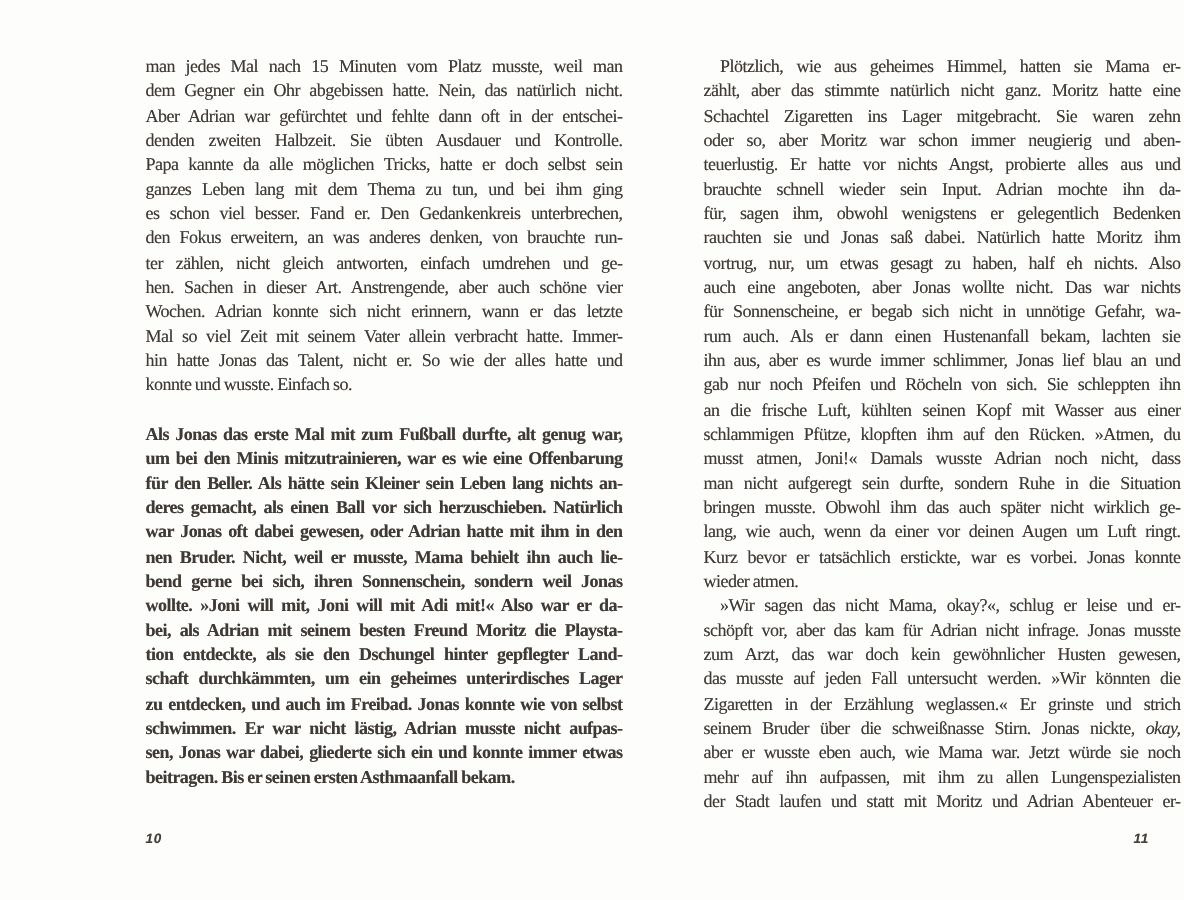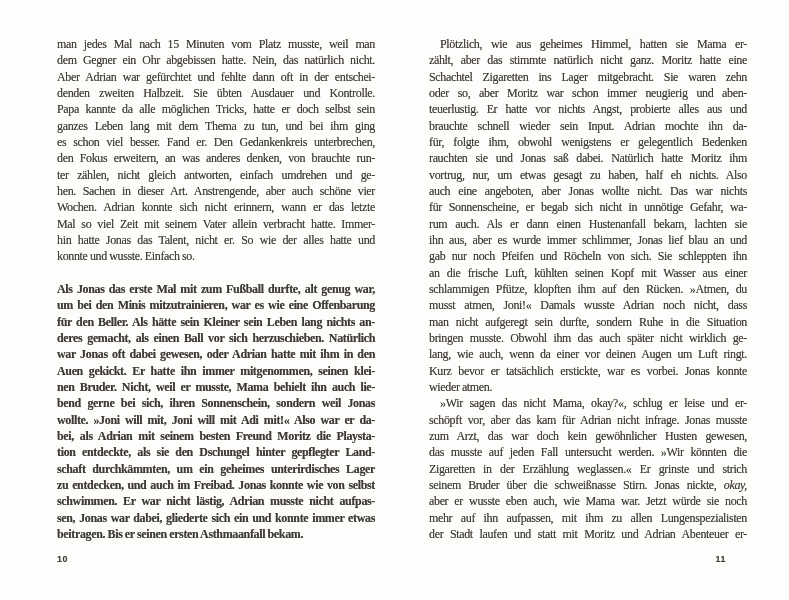--- a/index.html
+++ b/index.html
@@ -10,20 +10,21 @@
     overflow: hidden;
     background: #fdfdfc;
   }
   .spread {
     position: relative;
     width: 626px;
     height: 600px;
     background: var(--paper, #fdfdfc);
     font-family: "Liberation Serif", "DejaVu Serif", serif;
     color: var(--ink, #3f3a35);
+    margin-left: 40px;
   }
   .page {
     position: absolute;
     top: 36px;
     width: 318px;
   }
   .page-left  { left: 57px; }
   .page-right { left: 429px; }
 
   .textblock {
@@ -49,20 +50,21 @@
 
   .pagenum {
     position: absolute;
     top: 518px;
     font-family: "Liberation Sans", sans-serif;
     font-size: 9px;
     font-weight: 700;
     letter-spacing: 0.5px;
     color: var(--pagenum, #44403c);
     text-shadow: 0 0 0.4px rgba(62, 56, 50, 0.5);
+    font-style: italic;
   }
   .pagenum-left { left: 0; }
   .pagenum-right { right: 21px; }
 </style>
 </head>
 <body style="background: rgb(253, 253, 252);">
 
 <div class="spread" style="--paper: #fdfdfc; --ink: #3f3a35; --pagenum: #44403c;">
 
   <section class="page page-left">
@@ -82,21 +84,20 @@
           <div class="line">Mal so viel Zeit mit seinem Vater allein verbracht hatte. Immer-</div>
           <div class="line">hin hatte Jonas das Talent, nicht er. So wie der alles hatte und</div>
           <div class="line lastline">konnte und wusste. Einfach so.</div>
         </div>
         <div class="para space-before">
           <div class="line">Als Jonas das erste Mal mit zum Fußball durfte, alt genug war,</div>
           <div class="line">um bei den Minis mitzutrainieren, war es wie eine Offenbarung</div>
           <div class="line">für den Beller. Als hätte sein Kleiner sein Leben lang nichts an-</div>
           <div class="line">deres gemacht, als einen Ball vor sich herzuschieben. Natürlich</div>
           <div class="line">war Jonas oft dabei gewesen, oder Adrian hatte mit ihm in den</div>
-          <div class="line">Auen gekickt. Er hatte ihn immer mitgenommen, seinen klei-</div>
           <div class="line">nen Bruder. Nicht, weil er musste, Mama behielt ihn auch lie-</div>
           <div class="line">bend gerne bei sich, ihren Sonnenschein, sondern weil Jonas</div>
           <div class="line">wollte. »Joni will mit, Joni will mit Adi mit!« Also war er da-</div>
           <div class="line">bei, als Adrian mit seinem besten Freund Moritz die Playsta-</div>
           <div class="line">tion entdeckte, als sie den Dschungel hinter gepflegter Land-</div>
           <div class="line">schaft durchkämmten, um ein geheimes unterirdisches Lager</div>
           <div class="line">zu entdecken, und auch im Freibad. Jonas konnte wie von selbst</div>
           <div class="line">schwimmen. Er war nicht lästig, Adrian musste nicht aufpas-</div>
           <div class="line">sen, Jonas war dabei, gliederte sich ein und konnte immer etwas</div>
           <div class="line lastline">beitragen. Bis er seinen ersten Asthmaanfall bekam.</div>
@@ -107,21 +108,21 @@
 
   <section class="page page-right">
     <div class="textblock" id="right-text">
         <div class="para">
           <div class="line indent">Plötzlich, wie aus geheimes Himmel, hatten sie Mama er-</div>
           <div class="line">zählt, aber das stimmte natürlich nicht ganz. Moritz hatte eine</div>
           <div class="line">Schachtel Zigaretten ins Lager mitgebracht. Sie waren zehn</div>
           <div class="line">oder so, aber Moritz war schon immer neugierig und aben-</div>
           <div class="line">teuerlustig. Er hatte vor nichts Angst, probierte alles aus und</div>
           <div class="line">brauchte schnell wieder sein Input. Adrian mochte ihn da-</div>
-          <div class="line">für, folgte ihm, obwohl wenigstens er gelegentlich Bedenken</div>
+          <div class="line">für, sagen ihm, obwohl wenigstens er gelegentlich Bedenken</div>
           <div class="line">rauchten sie und Jonas saß dabei. Natürlich hatte Moritz ihm</div>
           <div class="line">vortrug, nur, um etwas gesagt zu haben, half eh nichts. Also</div>
           <div class="line">auch eine angeboten, aber Jonas wollte nicht. Das war nichts</div>
           <div class="line">für Sonnenscheine, er begab sich nicht in unnötige Gefahr, wa-</div>
           <div class="line">rum auch. Als er dann einen Hustenanfall bekam, lachten sie</div>
           <div class="line">ihn aus, aber es wurde immer schlimmer, Jonas lief blau an und</div>
           <div class="line">gab nur noch Pfeifen und Röcheln von sich. Sie schleppten ihn</div>
           <div class="line">an die frische Luft, kühlten seinen Kopf mit Wasser aus einer</div>
           <div class="line">schlammigen Pfütze, klopften ihm auf den Rücken. »Atmen, du</div>
           <div class="line">musst atmen, Joni!« Damals wusste Adrian noch nicht, dass</div>

